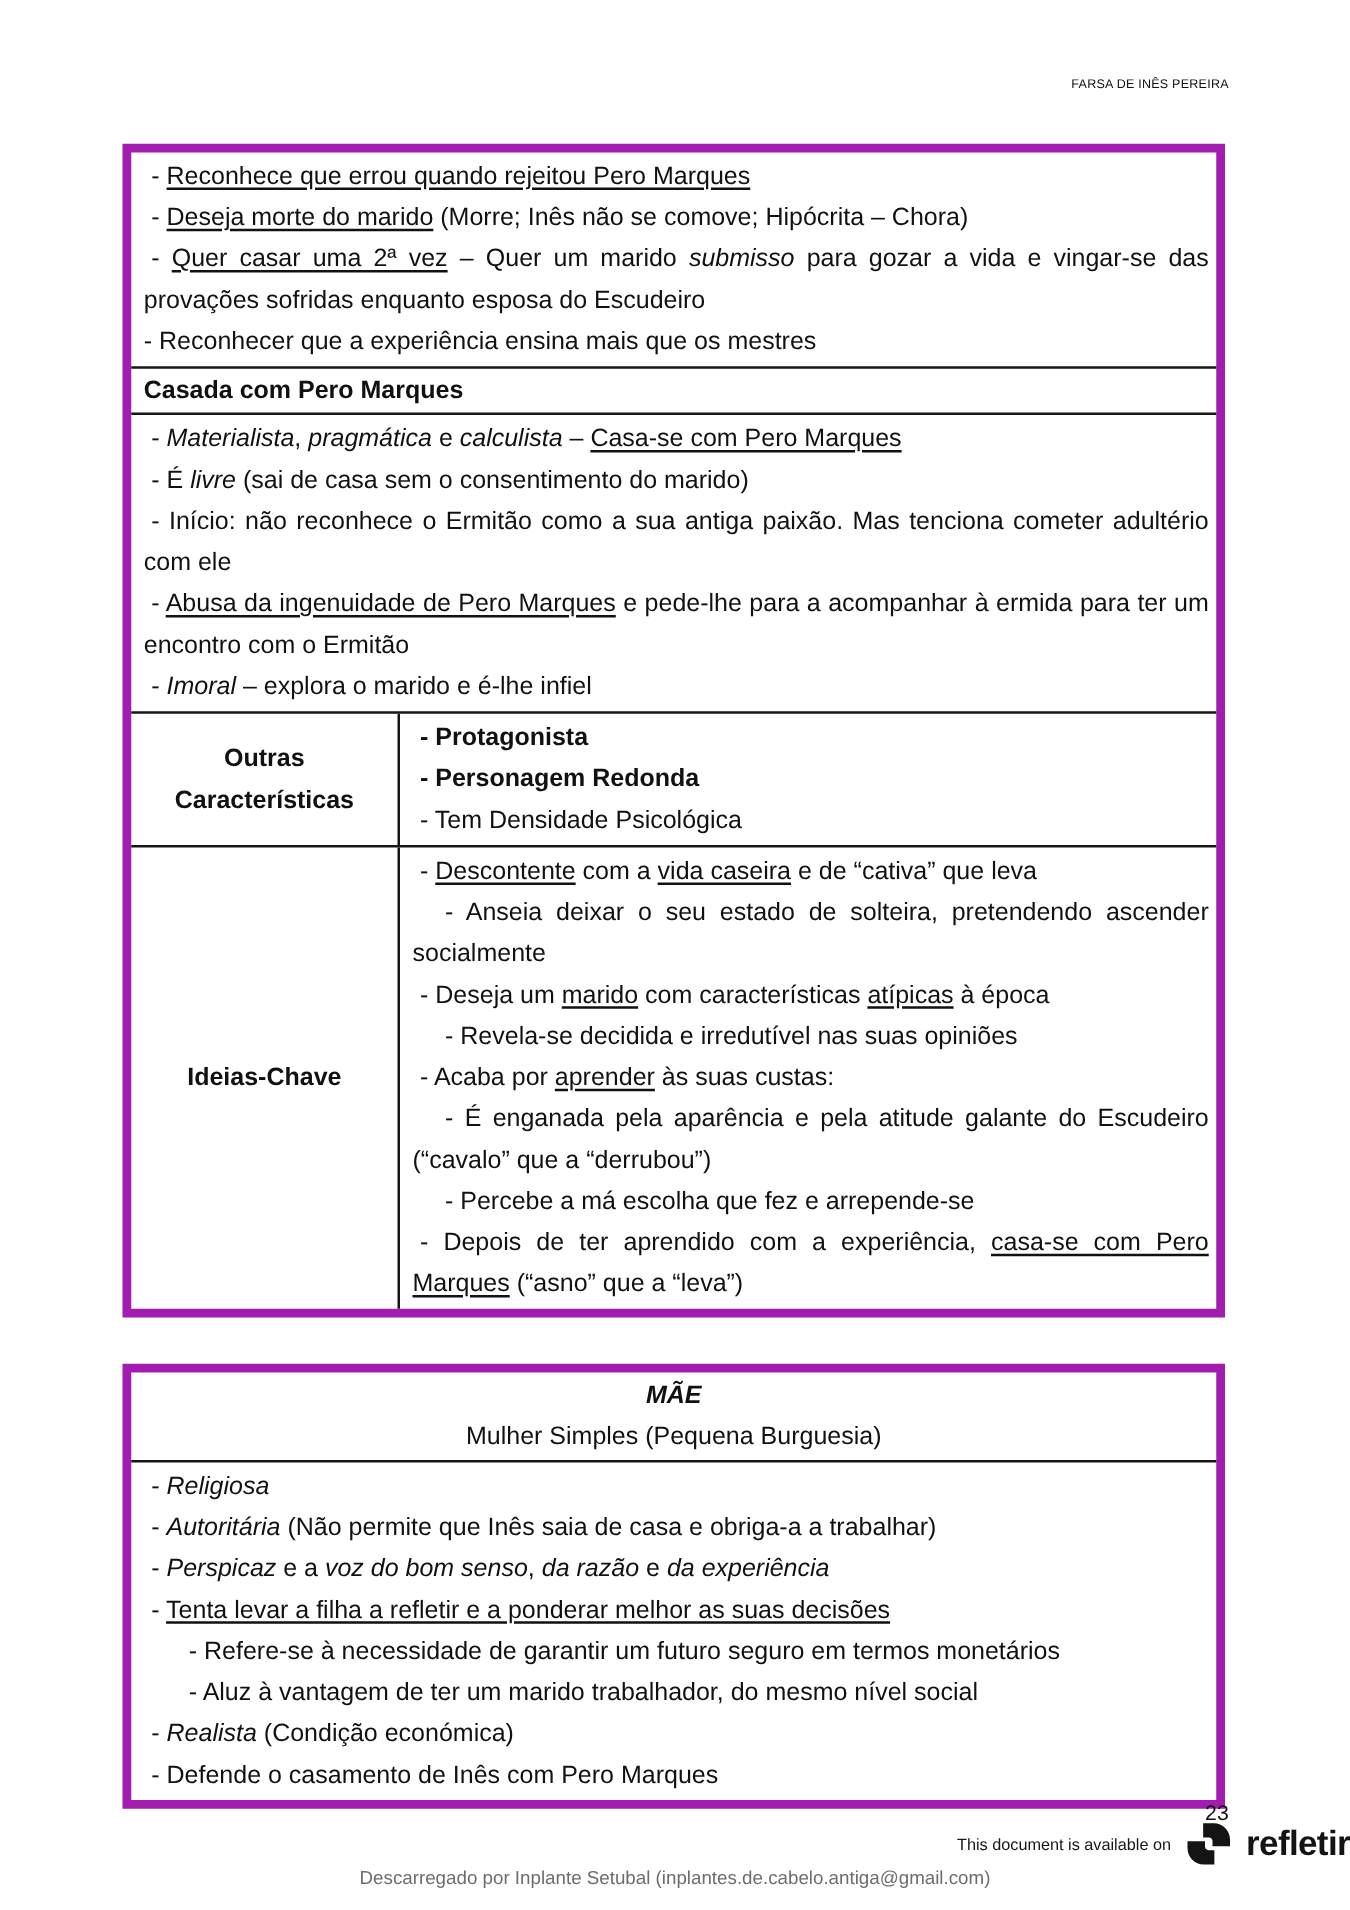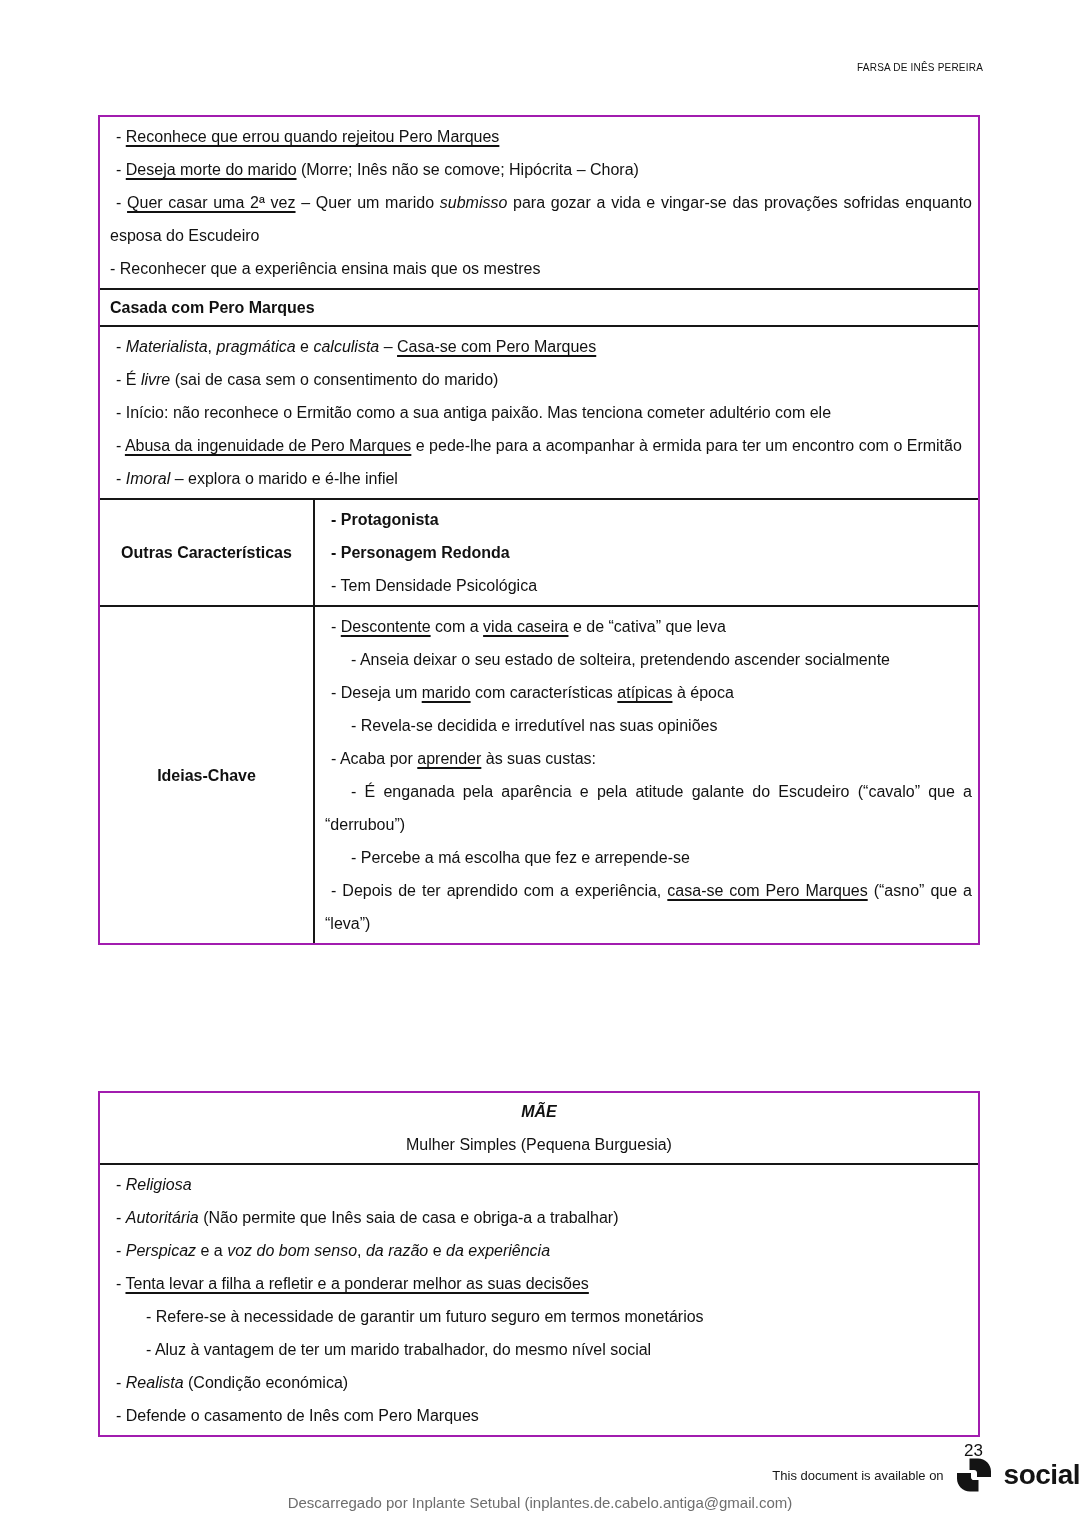--- a/index.html
+++ b/index.html
@@ -4,22 +4,22 @@
 <style>
   html,body{margin:0;padding:0;}
   body{
     width:1080px;height:1528px;position:relative;background:#ffffff;overflow:hidden;
     font-family:"Liberation Sans","DejaVu Sans",sans-serif;color:#111111;
   }
   .page-title{
     position:absolute;top:62px;right:97px;font-size:10px;letter-spacing:.2px;color:#111;margin-left:32px;
   }
   .tbl{
-    position:absolute;left:98px;width:882px;border:2px solid #a21caf;background:#fff;
-    box-sizing:border-box;font-size:16px;line-height:33px;
+    position:absolute;left:98px;width:882px;border:7px solid #a21caf;background:#fff;
+    box-sizing:border-box;font-size:20px;line-height:33px;
   }
   .tbl1{top:115px;}
   .tbl2{top:1091px;}
   .row{border-top:2px solid #161616;}
   .row:first-child{border-top:none;}
   .cell-full{padding:3px 6px 3px 10px;}
   .cell-title{padding:1px 6px 1px 10px;}
   .cell-hdr{padding:2px 6px;}
   .row-split{display:flex;align-items:stretch;}
   .cell-label{
@@ -119,16 +119,16 @@
 <div class="page-number">23</div>
 
 <div class="footer-brand">
   <span class="footer-avail">This document is available on</span>
   <span>
     <svg class="logo-svg" width="36" height="36" viewBox="0 0 36 36" aria-hidden="true">
       <path fill="#141414" d="M13.5 1.5 h8.5 c7.2 0 13 5.8 13 13 v5.5 h-14 v-4.2 c0 -1.6 -1.3 -2.9 -2.9 -2.9 h-4.6 z"></path>
       <path fill="#141414" d="M22.5 34.5 h-8.5 c-7.2 0 -13 -5.8 -13 -13 v-5.5 h14 v4.2 c0 1.6 1.3 2.9 2.9 2.9 h4.6 z"></path>
     </svg>
   </span>
-  <span class="brand-word">social</span>
+  <span class="brand-word">refletir</span>
 </div>
 
 <div class="footer-download">Descarregado por Inplante Setubal (inplantes.de.cabelo.antiga@gmail.com)</div>
 
 </body></html>

